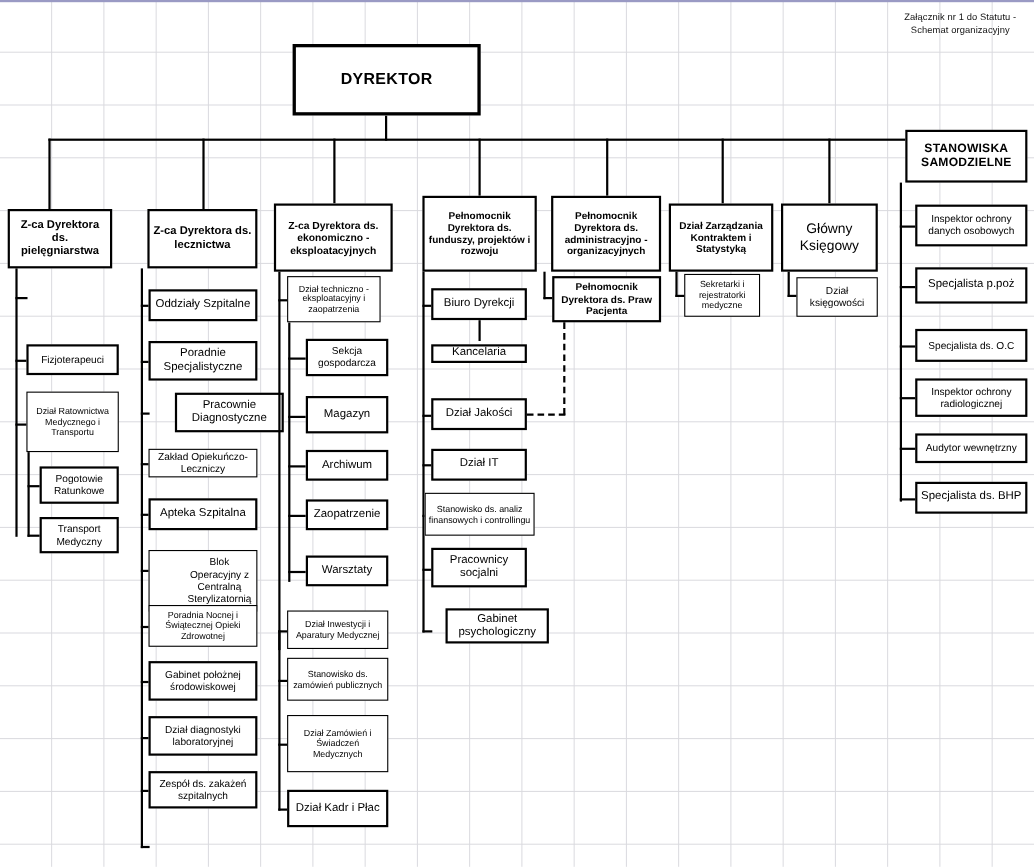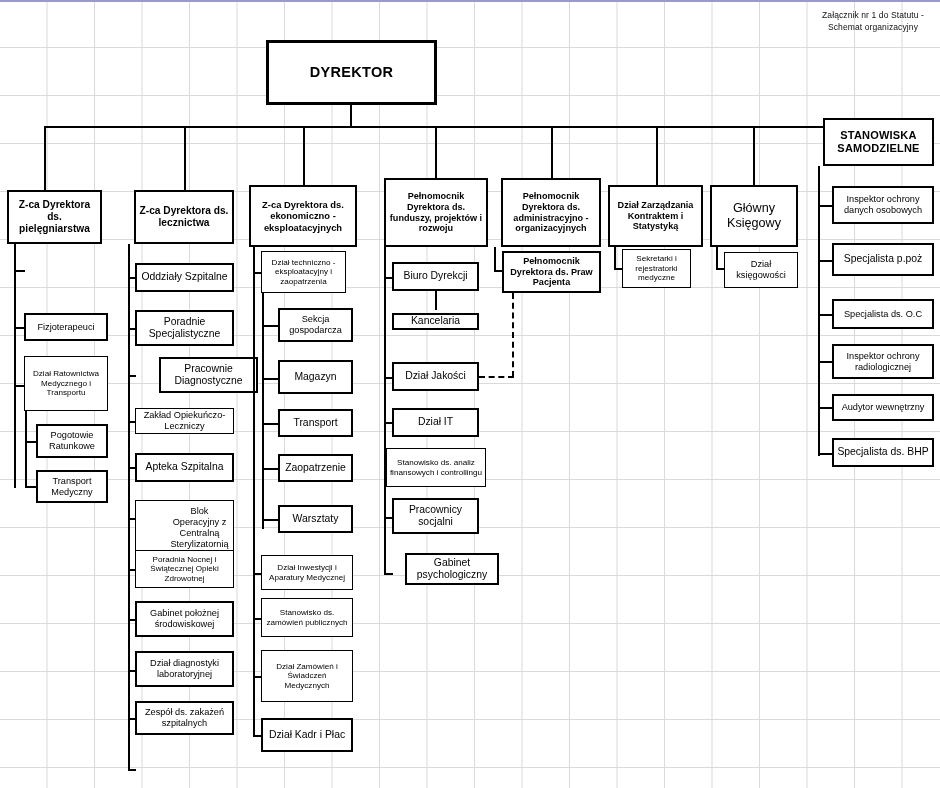--- a/index.html
+++ b/index.html
@@ -199,21 +199,21 @@
   <div class="box thin b-xs" style="left:261px;top:251px;width:85px;height:42px;">
     <span>Dział techniczno - eksploatacyjny i zaopatrzenia</span>
   </div>
   <div class="box b-sm" style="left:278px;top:308px;width:75px;height:34px;">
     <span>Sekcja gospodarcza</span>
   </div>
   <div class="box b-med" style="left:278px;top:360px;width:75px;height:34px;">
     <span>Magazyn</span>
   </div>
   <div class="box b-med" style="left:278px;top:409px;width:75px;height:28px;">
-    <span>Transport</span>
+    <span>Archiwum</span>
   </div>
   <div class="box b-med" style="left:278px;top:454px;width:75px;height:28px;">
     <span>Zaopatrzenie</span>
   </div>
   <div class="box b-med" style="left:278px;top:505px;width:75px;height:28px;">
     <span>Warsztaty</span>
   </div>
   <div class="box thin b-xs" style="left:261px;top:555px;width:92px;height:35px;">
     <span>Dział Inwestycji i Aparatury Medycznej</span>
   </div>

